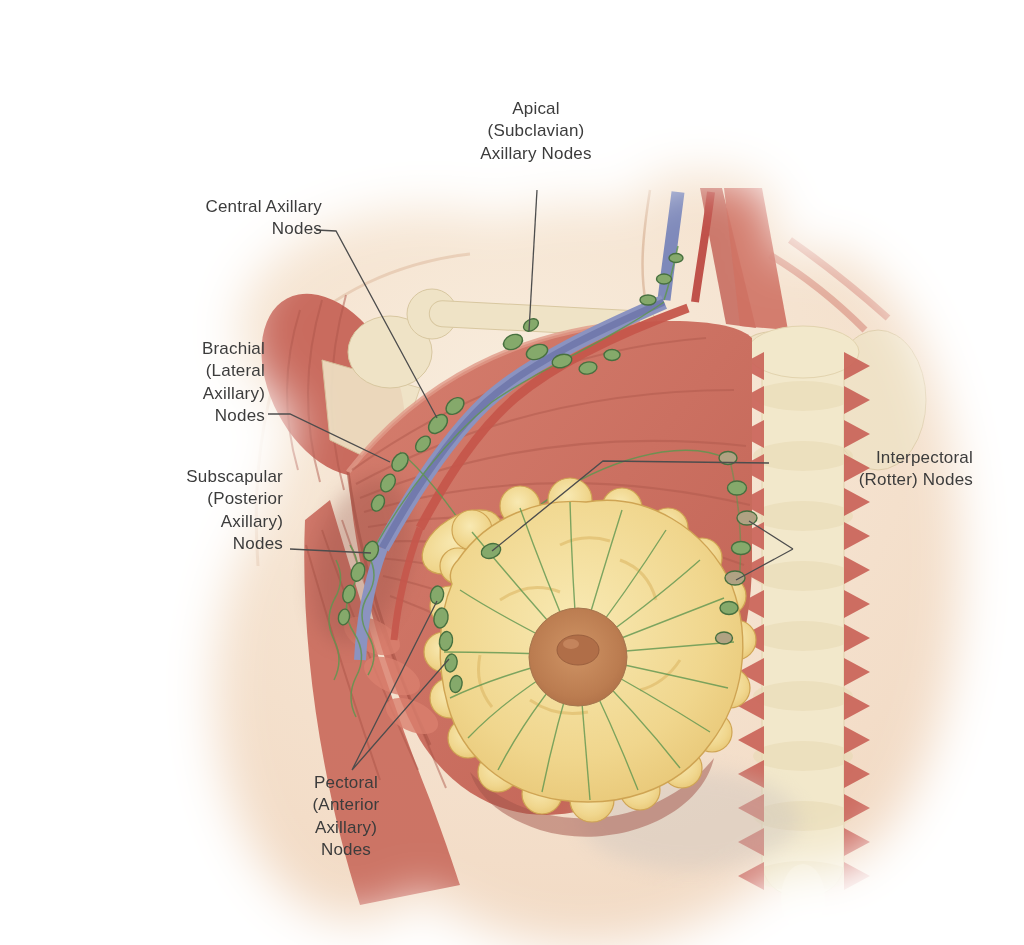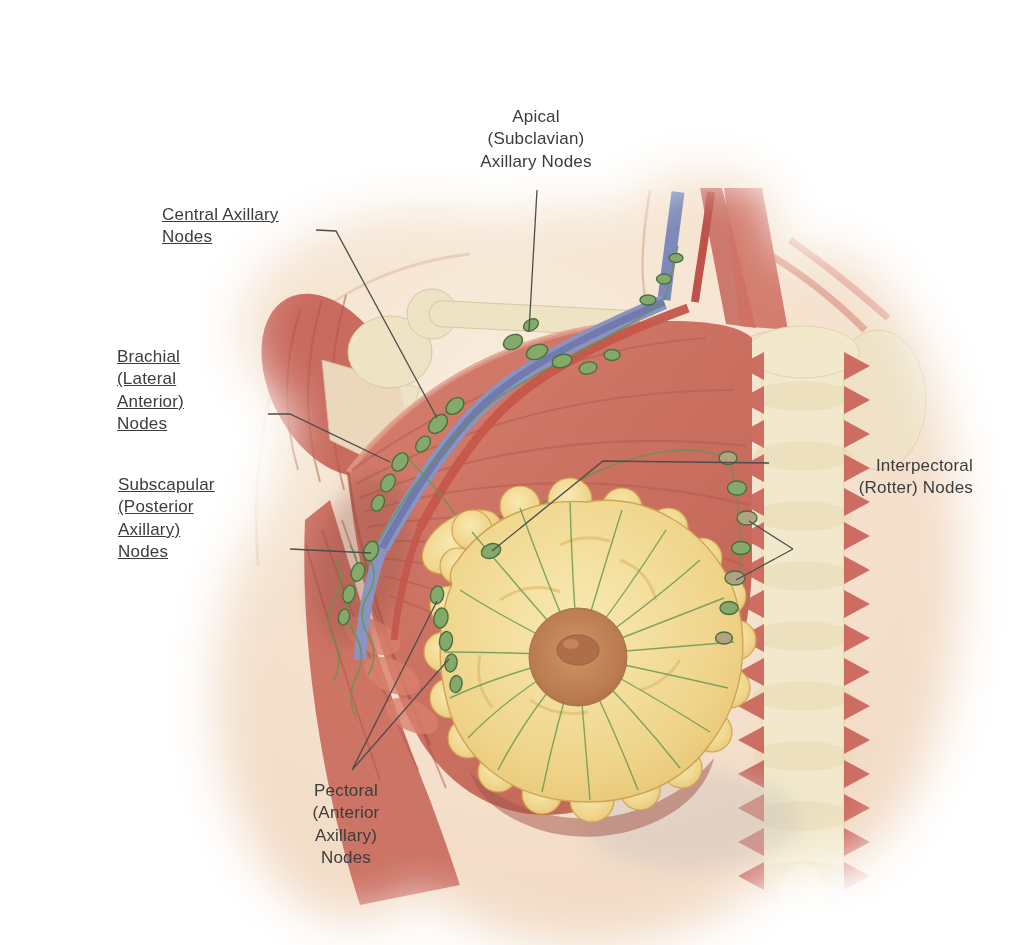--- a/index.html
+++ b/index.html
@@ -1,22 +1,22 @@
 <!DOCTYPE html>
 <html><head>
 <meta charset="utf-8">
 <style>
   html,body{margin:0;padding:0;background:#ffffff;}
   .stage{position:relative;width:1024px;height:945px;background:#ffffff;overflow:hidden;
          font-family:"Liberation Sans", sans-serif;}
   .stage svg{position:absolute;left:0;top:0;}
   .label{position:absolute;font-size:17px;line-height:1.32;color:#3c3c3c;
-         white-space:pre-line;letter-spacing:.2px;margin-top:8px;}
+         white-space:pre-line;letter-spacing:.2px;}
   .label.center{text-align:center;}
-  .label.right{text-decoration:underline;}
+  .label.right{text-align:right;}
   .label.left{text-align:right;}
 </style>
 </head>
 <body>
 
 <div class="stage">
 <svg width="1024" height="945" viewBox="0 0 1024 945">
   <defs>
     <radialGradient id="skinG" cx="50%" cy="42%" r="70%">
       <stop offset="0%" stop-color="#f8ecdc"></stop>
@@ -285,21 +285,21 @@
 
   <div class="label center" style="left:436px;top:98px;width:200px">Apical
 (Subclavian)
 Axillary Nodes</div>
 
   <div class="label right" style="left:162px;top:196px;width:160px">Central Axillary
 Nodes</div>
 
   <div class="label right" style="left:117px;top:338px;width:148px">Brachial
 (Lateral
-Anterior)
+Axillary)
 Nodes</div>
 
   <div class="label right" style="left:118px;top:466px;width:165px">Subscapular
 (Posterior
 Axillary)
 Nodes</div>
 
   <div class="label left" style="left:773px;top:447px;width:200px">Interpectoral
 (Rotter) Nodes</div>
 

